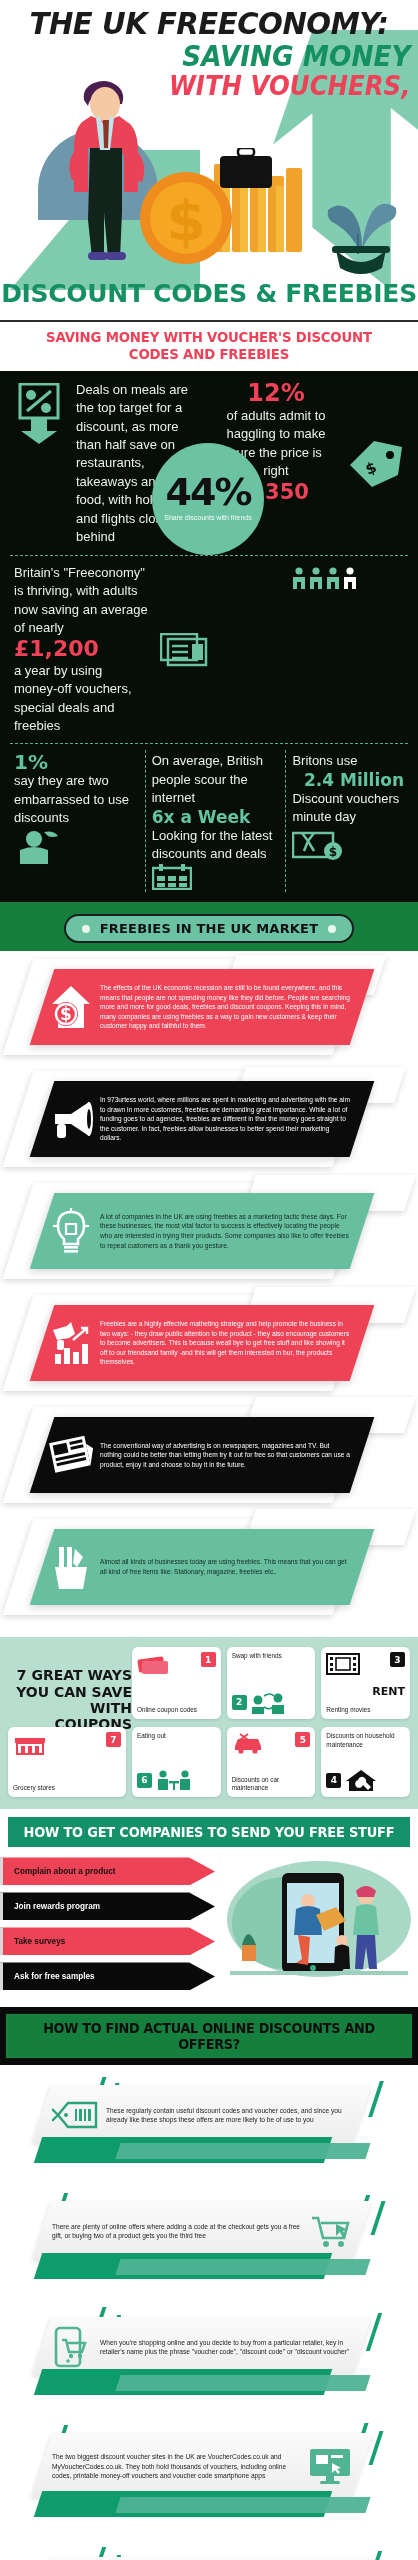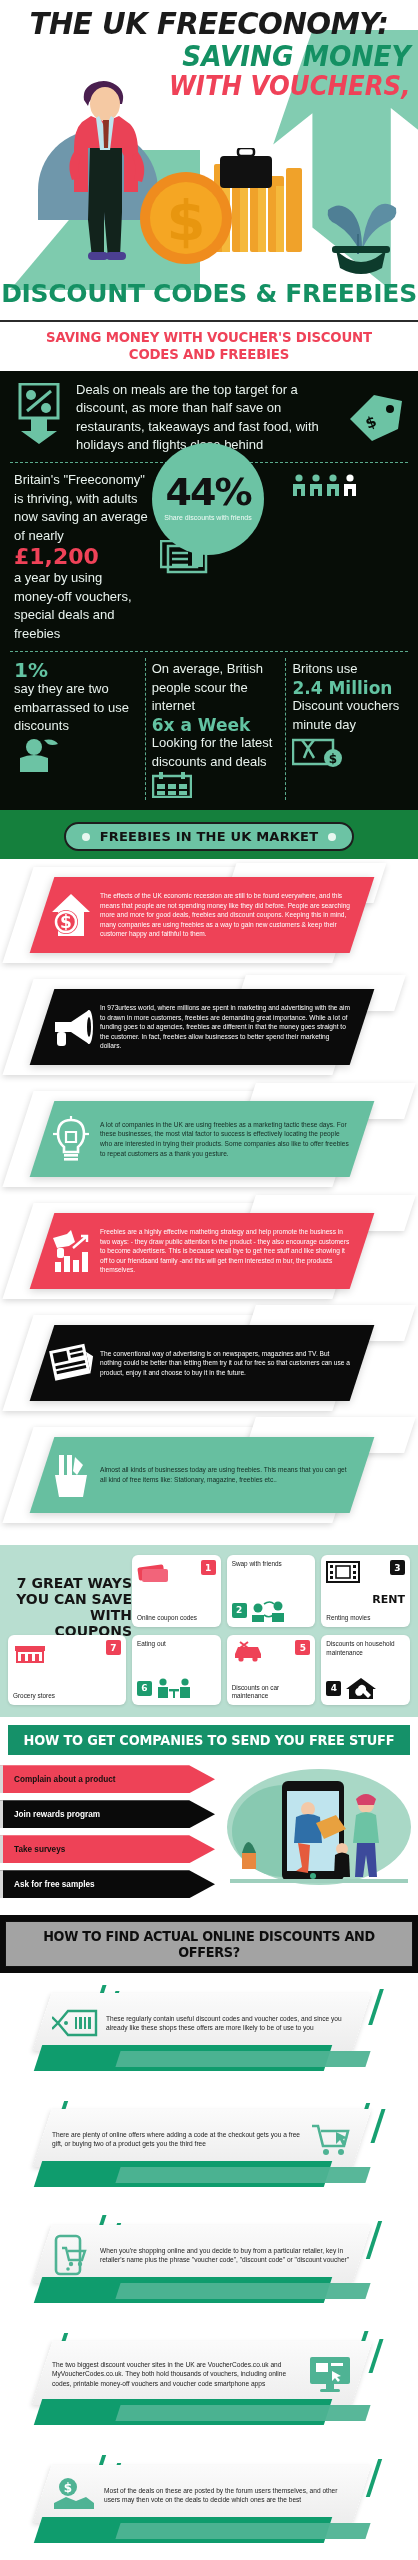--- a/index.html
+++ b/index.html
@@ -169,21 +169,21 @@
   .arrow-item .lbl { font-size: 8.2px; font-weight: bold; }
   .ai-red .lbl { color: #14110f; }
   .ai-black .lbl { color: #ffffff; }
   .arrow-item::before {
     content: ""; position: absolute; left: 0; top: 0; bottom: 0; width: 3px; background: #d8d8d8;
   }
   .delivery-art { position: absolute; right: 4px; top: 6px; width: 190px; height: 132px; }
 
   
   .bw-banner { background: #0a0a0a; padding: 6px 5px; margin-top: 4px; }
-  .bw-inner { background: #a3a3a3; border: 1px solid #111; padding: 6px 4px; text-align: center; }
+  .bw-inner { background: #15803d; border: 1px solid #111; padding: 6px 4px; text-align: center; }
   .bw-inner h2 {
     font-family: "DejaVu Sans", sans-serif; font-weight: bold; font-size: 13.5px;
     color: #0e0e0e; letter-spacing: -.3px; transform: scaleX(.95);
   }
 
   
   .panels { padding: 10px 0 0; position: relative; background: #fff; }
   .panel-row { position: relative; height: 112px; margin-bottom: 4px; }
   .panel-slab {
     position: absolute; left: 42px; top: 10px; width: 320px; height: 58px;
@@ -291,20 +291,25 @@
           <rect x="6" y="1" width="38" height="34" fill="none" stroke="#6cc3a4" stroke-width="3"></rect>
           <circle cx="17" cy="12" r="5" fill="#6cc3a4"></circle>
             <circle cx="32" cy="25" r="5" fill="#6cc3a4"></circle>
           <line x1="13" y1="28" x2="37" y2="8" stroke="#6cc3a4" stroke-width="3"></line>
           <path d="M17 35 L33 35 L33 48 L43 48 L25 61 L7 48 L17 48 Z" fill="#6cc3a4"></path>
         </svg>
       </div>
       <div class="stat-cell" style="flex:1 1 auto;">
         <div class="stat-txt">Deals on meals are the top target for a discount, as more than half save on restaurants, takeaways and fast food, with holidays  and flights  close behind</div>
       </div>
+      <div class="stat-cell" style="flex:0 0 132px;text-align:center;">
+        <div class="big-pink" style="font-size:24px;line-height:1;">12%</div>
+        <div class="stat-txt" style="margin-top:2px;">of adults admit to haggling to make sure the price is right</div>
+        <div class="big-pink" style="font-size:21px;line-height:1.1;margin-top:1px;">£ 350</div>
+      </div>
       <div class="stat-cell" style="flex:0 0 58px;display:flex;align-items:center;">
         <svg width="56" height="50" viewBox="0 0 56 50">
           <path d="M2 26 L26 2 L54 8 L50 36 L24 48 Z" fill="#6cc3a4"></path>
           <circle cx="42" cy="16" r="4" fill="#070d07"></circle>
           <text x="20" y="36" font-size="15" font-weight="bold" fill="#070d07" font-family="DejaVu Sans, sans-serif" transform="rotate(-22 20 36)">$</text>
         </svg>
       </div>
     </div>
 
     <div class="dash-h"></div>
@@ -371,21 +376,21 @@
           <rect x="5" y="12" width="8" height="5" fill="#6cc3a4"></rect>
             <rect x="16" y="12" width="8" height="5" fill="#6cc3a4"></rect>
           <rect x="27" y="12" width="8" height="5" fill="#6cc3a4"></rect>
             <rect x="5" y="19" width="8" height="4" fill="#6cc3a4"></rect>
           <rect x="16" y="19" width="8" height="4" fill="#6cc3a4"></rect>
             <rect x="27" y="19" width="8" height="4" fill="#6cc3a4"></rect>
         </svg>
       </div>
       <div class="dash-v stat-cell" style="flex:1 1 22%;">
         <div class="stat-txt">Britons use</div>
-        <div class="big-green" style="font-size:17px;line-height:1.1;">2.4 Million</div>
+        <div class="big-green" style="font-size:17px;line-height:1.1;text-align:right;">2.4 Million</div>
         <div class="stat-txt">Discount vouchers minute day</div>
         <svg width="52" height="32" viewBox="0 0 52 32" style="margin-top:2px;">
           <rect x="1" y="4" width="40" height="24" fill="none" stroke="#6cc3a4" stroke-width="2.5"></rect>
           <path d="M10 4 L16 12 L22 4 M16 12 L12 22 M16 12 L22 22" stroke="#6cc3a4" stroke-width="2.5" fill="none"></path>
           <circle cx="41" cy="22" r="9" fill="#6cc3a4"></circle>
           <text x="41" y="27" font-size="12" font-weight="bold" fill="#070d07" text-anchor="middle" font-family="DejaVu Sans, sans-serif">$</text>
         </svg>
       </div>
     </div>
   </div>

